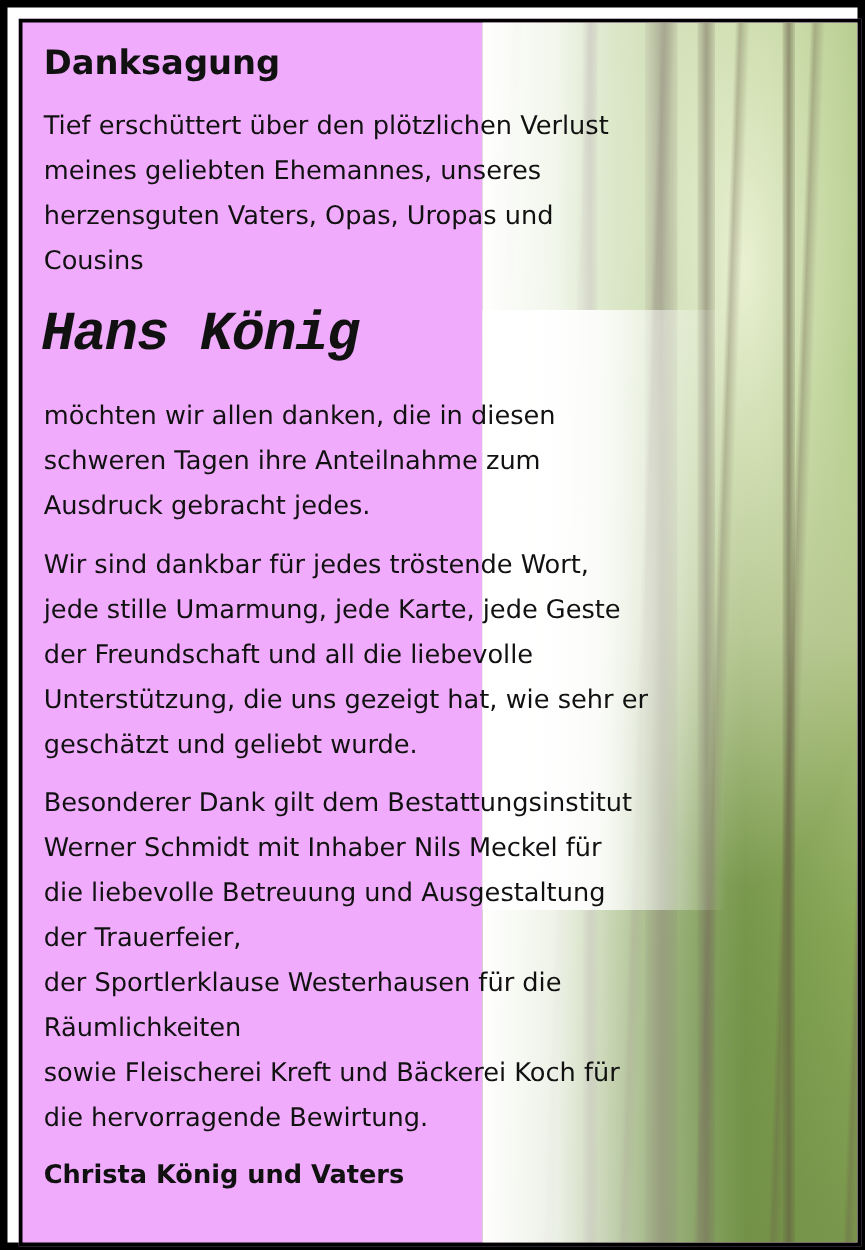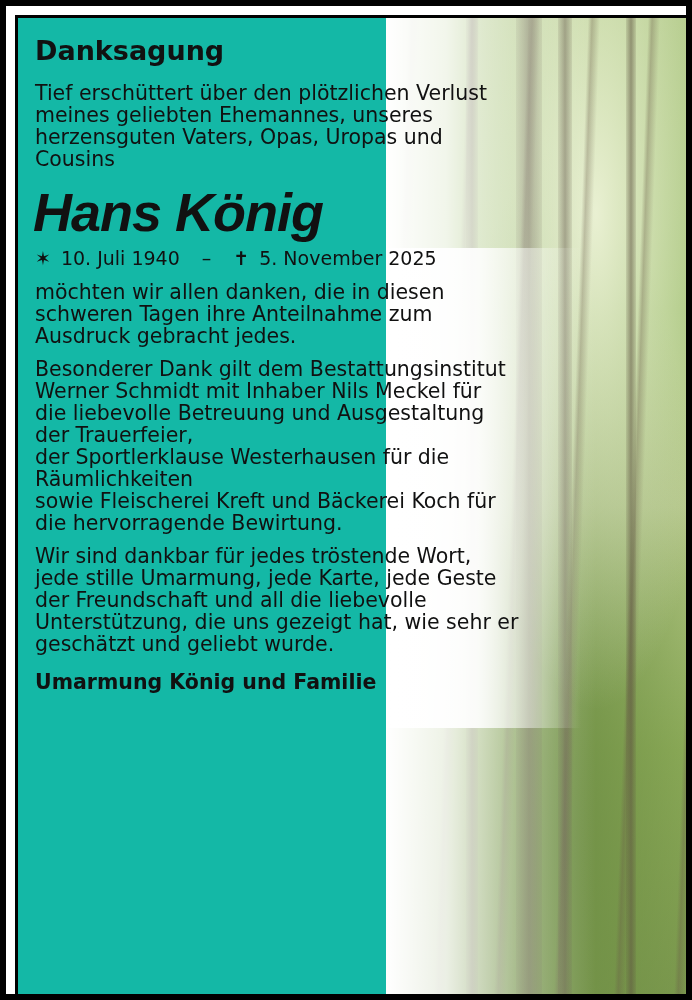--- a/index.html
+++ b/index.html
@@ -3,43 +3,43 @@
 <meta charset="utf-8">
 <style>
   html, body { margin: 0; padding: 0; }
   body { width: 692px; height: 1000px; background: #000; position: relative; overflow: hidden; }
   .frame-outer {
     position: absolute; left: 6px; top: 6px; width: 680px; height: 988px;
     background: #fff;
   }
   .frame-inner {
     position: absolute; left: 9px; top: 9px; width: 674px; height: 982px;
-    box-sizing: border-box; border: 3px solid #000; background: #14b8a6; overflow: hidden;
+    box-sizing: border-box; border: 3px solid #000; background: #f0abfc; overflow: hidden;
   }
   .forest {
     position: absolute; right: 0; top: 0; width: 300px; height: 100%;
     background:
       repeating-linear-gradient(92deg, rgba(110,95,70,0) 0px, rgba(110,95,70,0) 22px, rgba(105,92,70,0.35) 26px, rgba(110,95,70,0) 34px, rgba(110,95,70,0) 60px),
       radial-gradient(ellipse at 70% 20%, #e9f0d2 0%, rgba(233,240,210,0) 45%),
       radial-gradient(ellipse at 60% 85%, #6f8f45 0%, rgba(111,143,69,0) 60%),
       linear-gradient(180deg, #a9c47d 0%, #9fbf70 30%, #b7c98c 50%, #8fae5a 75%, #7d9a4f 100%);
   }
   .forest-fade {
     position: absolute; right: 0; top: 0; width: 300px; height: 100%;
     background: linear-gradient(90deg, #fff 0%, rgba(255,255,255,0.85) 20%, rgba(255,255,255,0.35) 45%, rgba(255,255,255,0) 70%);
   }
   .forest-fade-mid {
     position: absolute; right: 0; top: 230px; width: 300px; height: 480px;
     background: linear-gradient(90deg, #fff 0%, rgba(255,255,255,0.9) 30%, rgba(255,255,255,0) 65%);
   }
   .trunk { position: absolute; top: 0; height: 100%; background: linear-gradient(90deg, rgba(95,85,65,0.15), rgba(95,85,65,0.55), rgba(95,85,65,0.15)); }
   .content { position: absolute; left: 17px; top: 16px; width: 620px; color: #111; }
   .heading { font-family: "DejaVu Sans", sans-serif; font-weight: bold; font-size: 27px; margin: 0 0 14px 0; line-height: 34px; }
-  .para { font-family: "DejaVu Sans", sans-serif; font-size: 20.5px; line-height: 22px; margin: 0 0 11px 0; white-space: pre-line; }
-  .name { font-family: Liberation Sans, sans-serif; font-style: italic; font-weight: bold; font-size: 54px; line-height: 62px; margin: 8px 0 0 -2px; letter-spacing: -1px; }
+  .para { font-family: "DejaVu Sans", sans-serif; font-size: 20.5px; line-height: 36px; margin: 0 0 11px 0; white-space: pre-line; }
+  .name { font-family: Liberation Mono, monospace; font-style: italic; font-weight: bold; font-size: 44px; line-height: 62px; margin: 8px 0 15px -2px; letter-spacing: -1px; }
   .dates { font-family: "DejaVu Sans", sans-serif; font-size: 19px; line-height: 30px; margin: 0 0 8px 0; }
   .dates span { display: inline-block; }
   .sym { margin-right: 10px; }
   .sep { margin: 0 22px; }
   .closing { font-family: "DejaVu Sans", sans-serif; font-size: 20.5px; line-height: 32.5px; margin-top: 14px; }
   .signed { font-family: "DejaVu Sans", sans-serif; font-weight: bold; font-size: 20.5px; line-height: 32.5px; }
 </style>
 </head>
 <body>
 
@@ -54,35 +54,32 @@
     <div class="forest-fade"></div>
     <div class="forest-fade-mid"></div>
 
     <div class="content">
       <div class="heading">Danksagung</div>
       <div class="para">Tief erschüttert über den plötzlichen Verlust
 meines geliebten Ehemannes, unseres
 herzensguten Vaters, Opas, Uropas und
 Cousins</div>
       <div class="name">Hans König</div>
-      <div class="dates">
-        <span class="sym">✶</span><span>10. Juli 1940</span><span class="sep">–</span><span class="sym">✝</span><span>5. November 2025</span>
-      </div>
       <div class="para">möchten wir allen danken, die in diesen
 schweren Tagen ihre Anteilnahme zum
 Ausdruck gebracht jedes.</div>
+      <div class="para">Wir sind dankbar für jedes tröstende Wort,
+jede stille Umarmung, jede Karte, jede Geste
+der Freundschaft und all die liebevolle
+Unterstützung, die uns gezeigt hat, wie sehr er
+geschätzt und geliebt wurde.</div>
       <div class="para">Besonderer Dank gilt dem Bestattungsinstitut
 Werner Schmidt mit Inhaber Nils Meckel für
 die liebevolle Betreuung und Ausgestaltung
 der Trauerfeier,
 der Sportlerklause Westerhausen für die
 Räumlichkeiten
 sowie Fleischerei Kreft und Bäckerei Koch für
 die hervorragende Bewirtung.</div>
-      <div class="para">Wir sind dankbar für jedes tröstende Wort,
-jede stille Umarmung, jede Karte, jede Geste
-der Freundschaft und all die liebevolle
-Unterstützung, die uns gezeigt hat, wie sehr er
-geschätzt und geliebt wurde.</div>
-      <div class="signed">Umarmung König und Familie</div>
+      <div class="signed">Christa König und Vaters</div>
     </div>
   </div>
 </div>
 
 </body></html>

